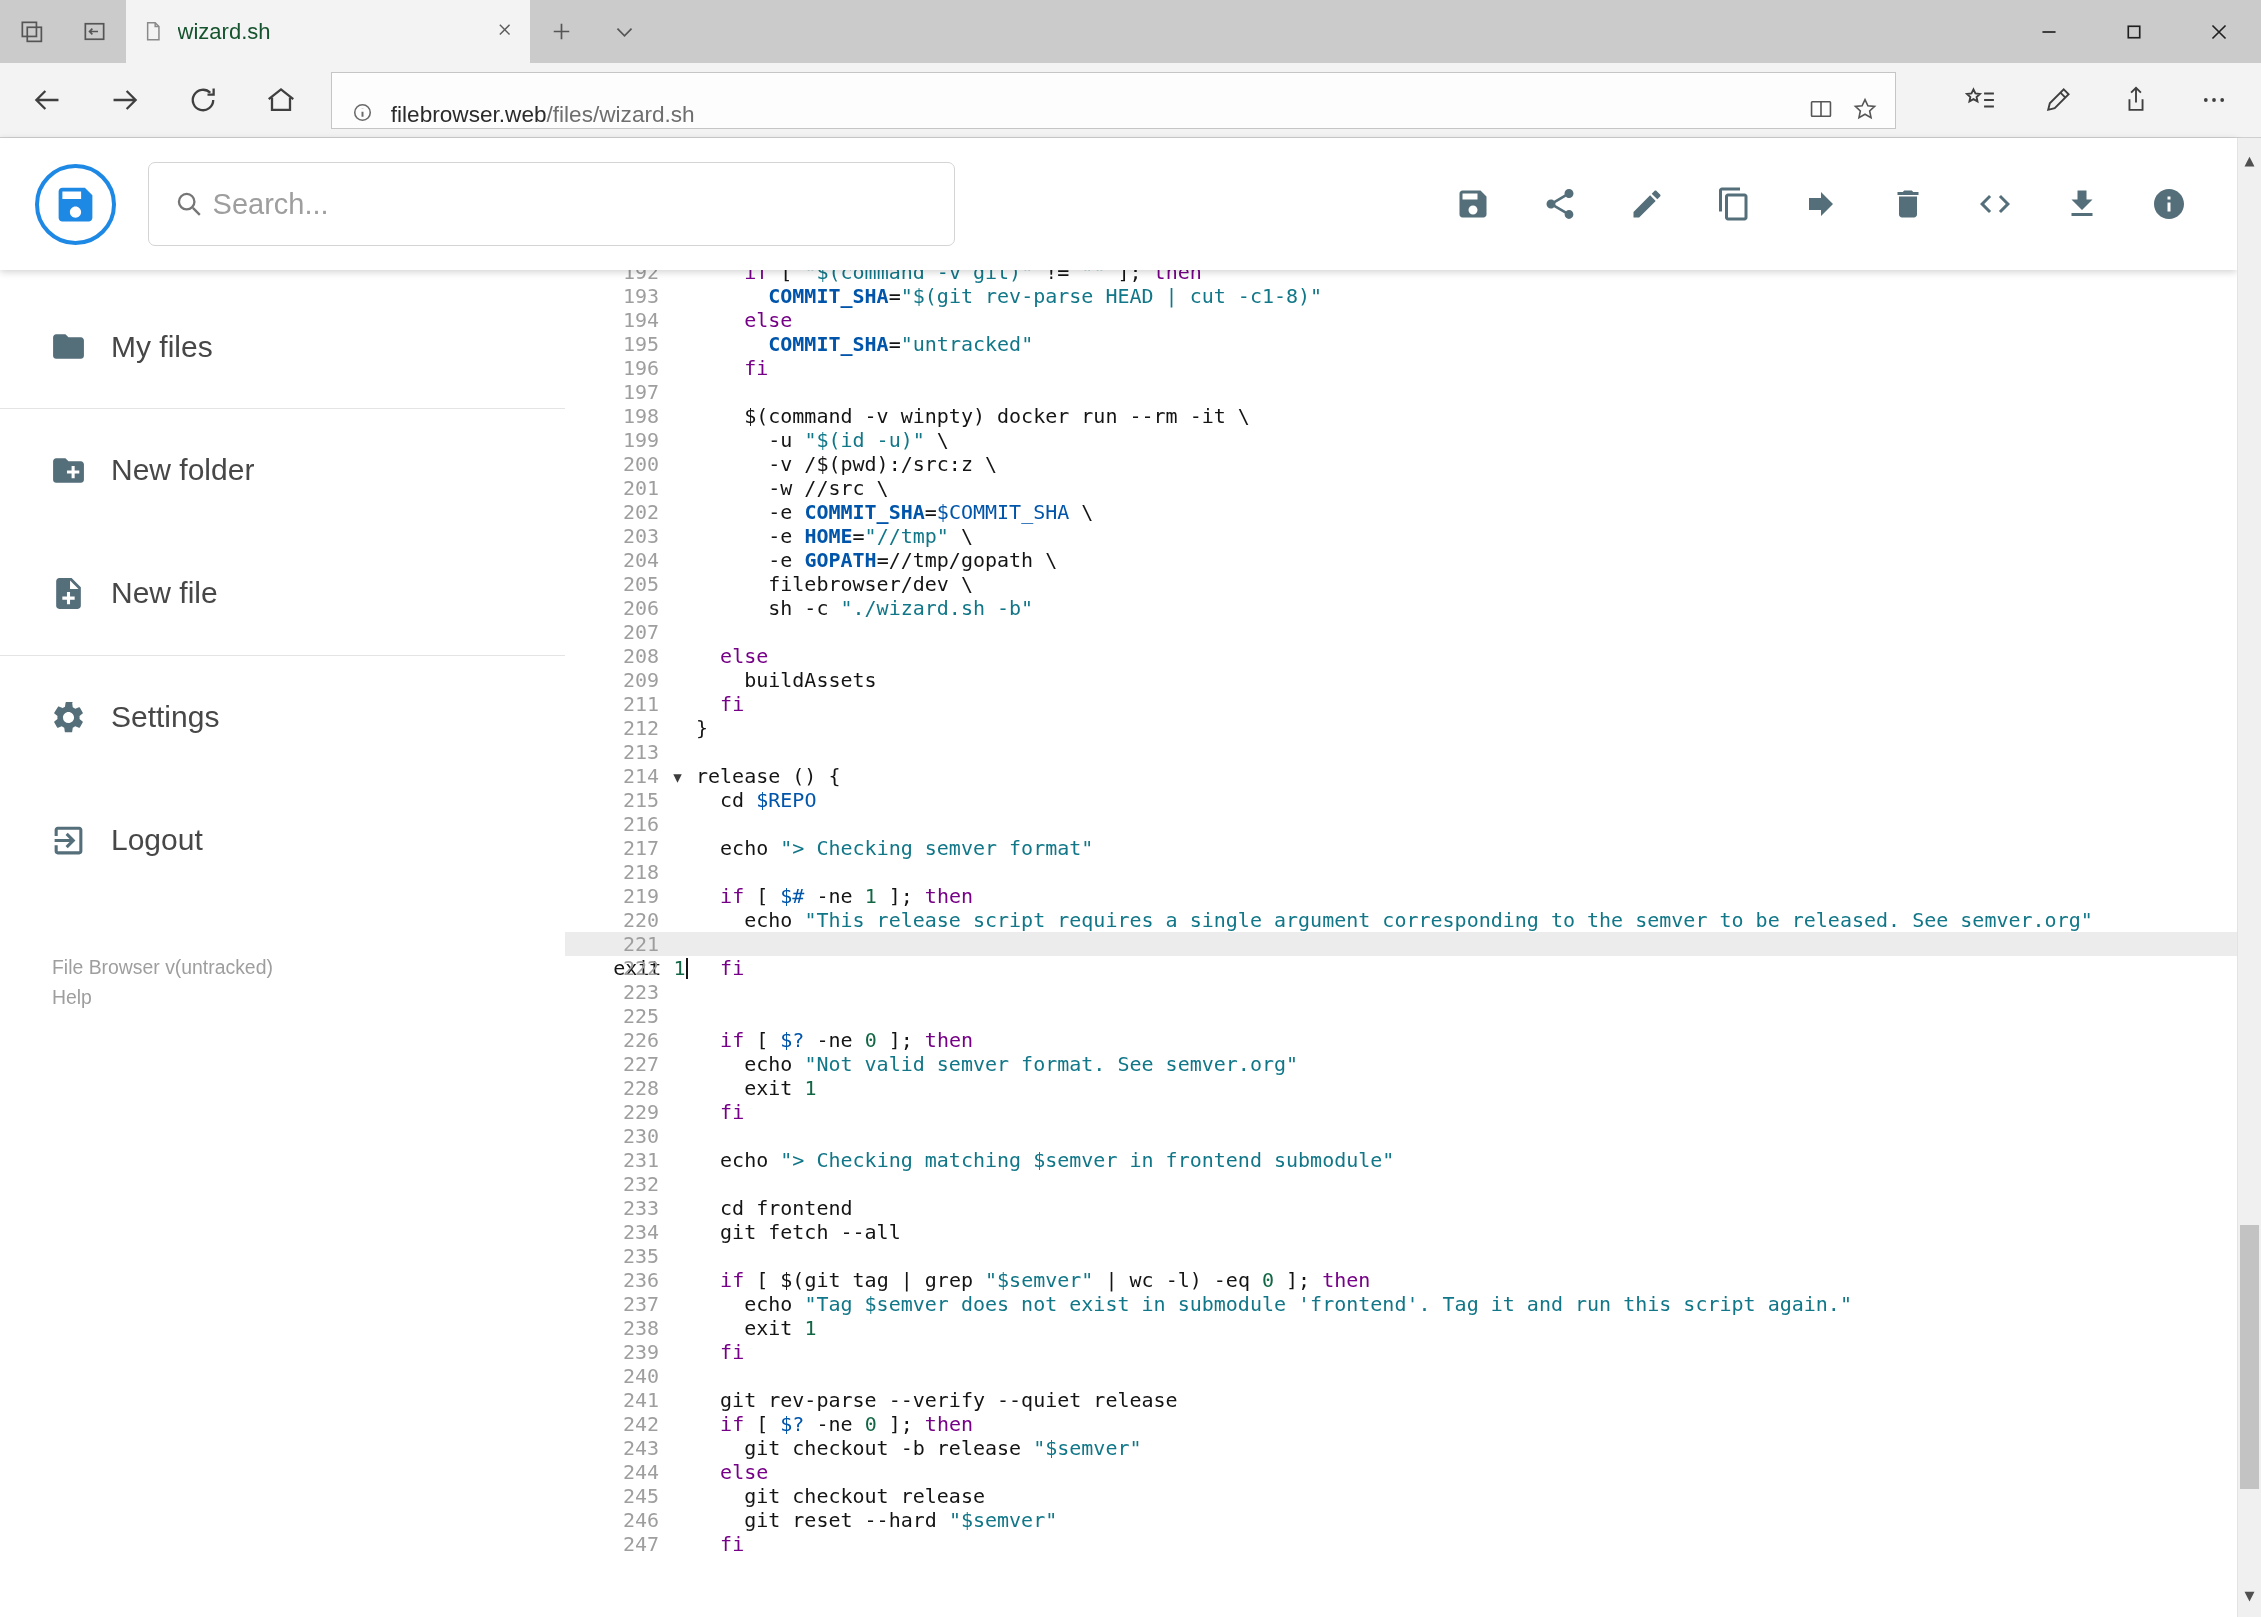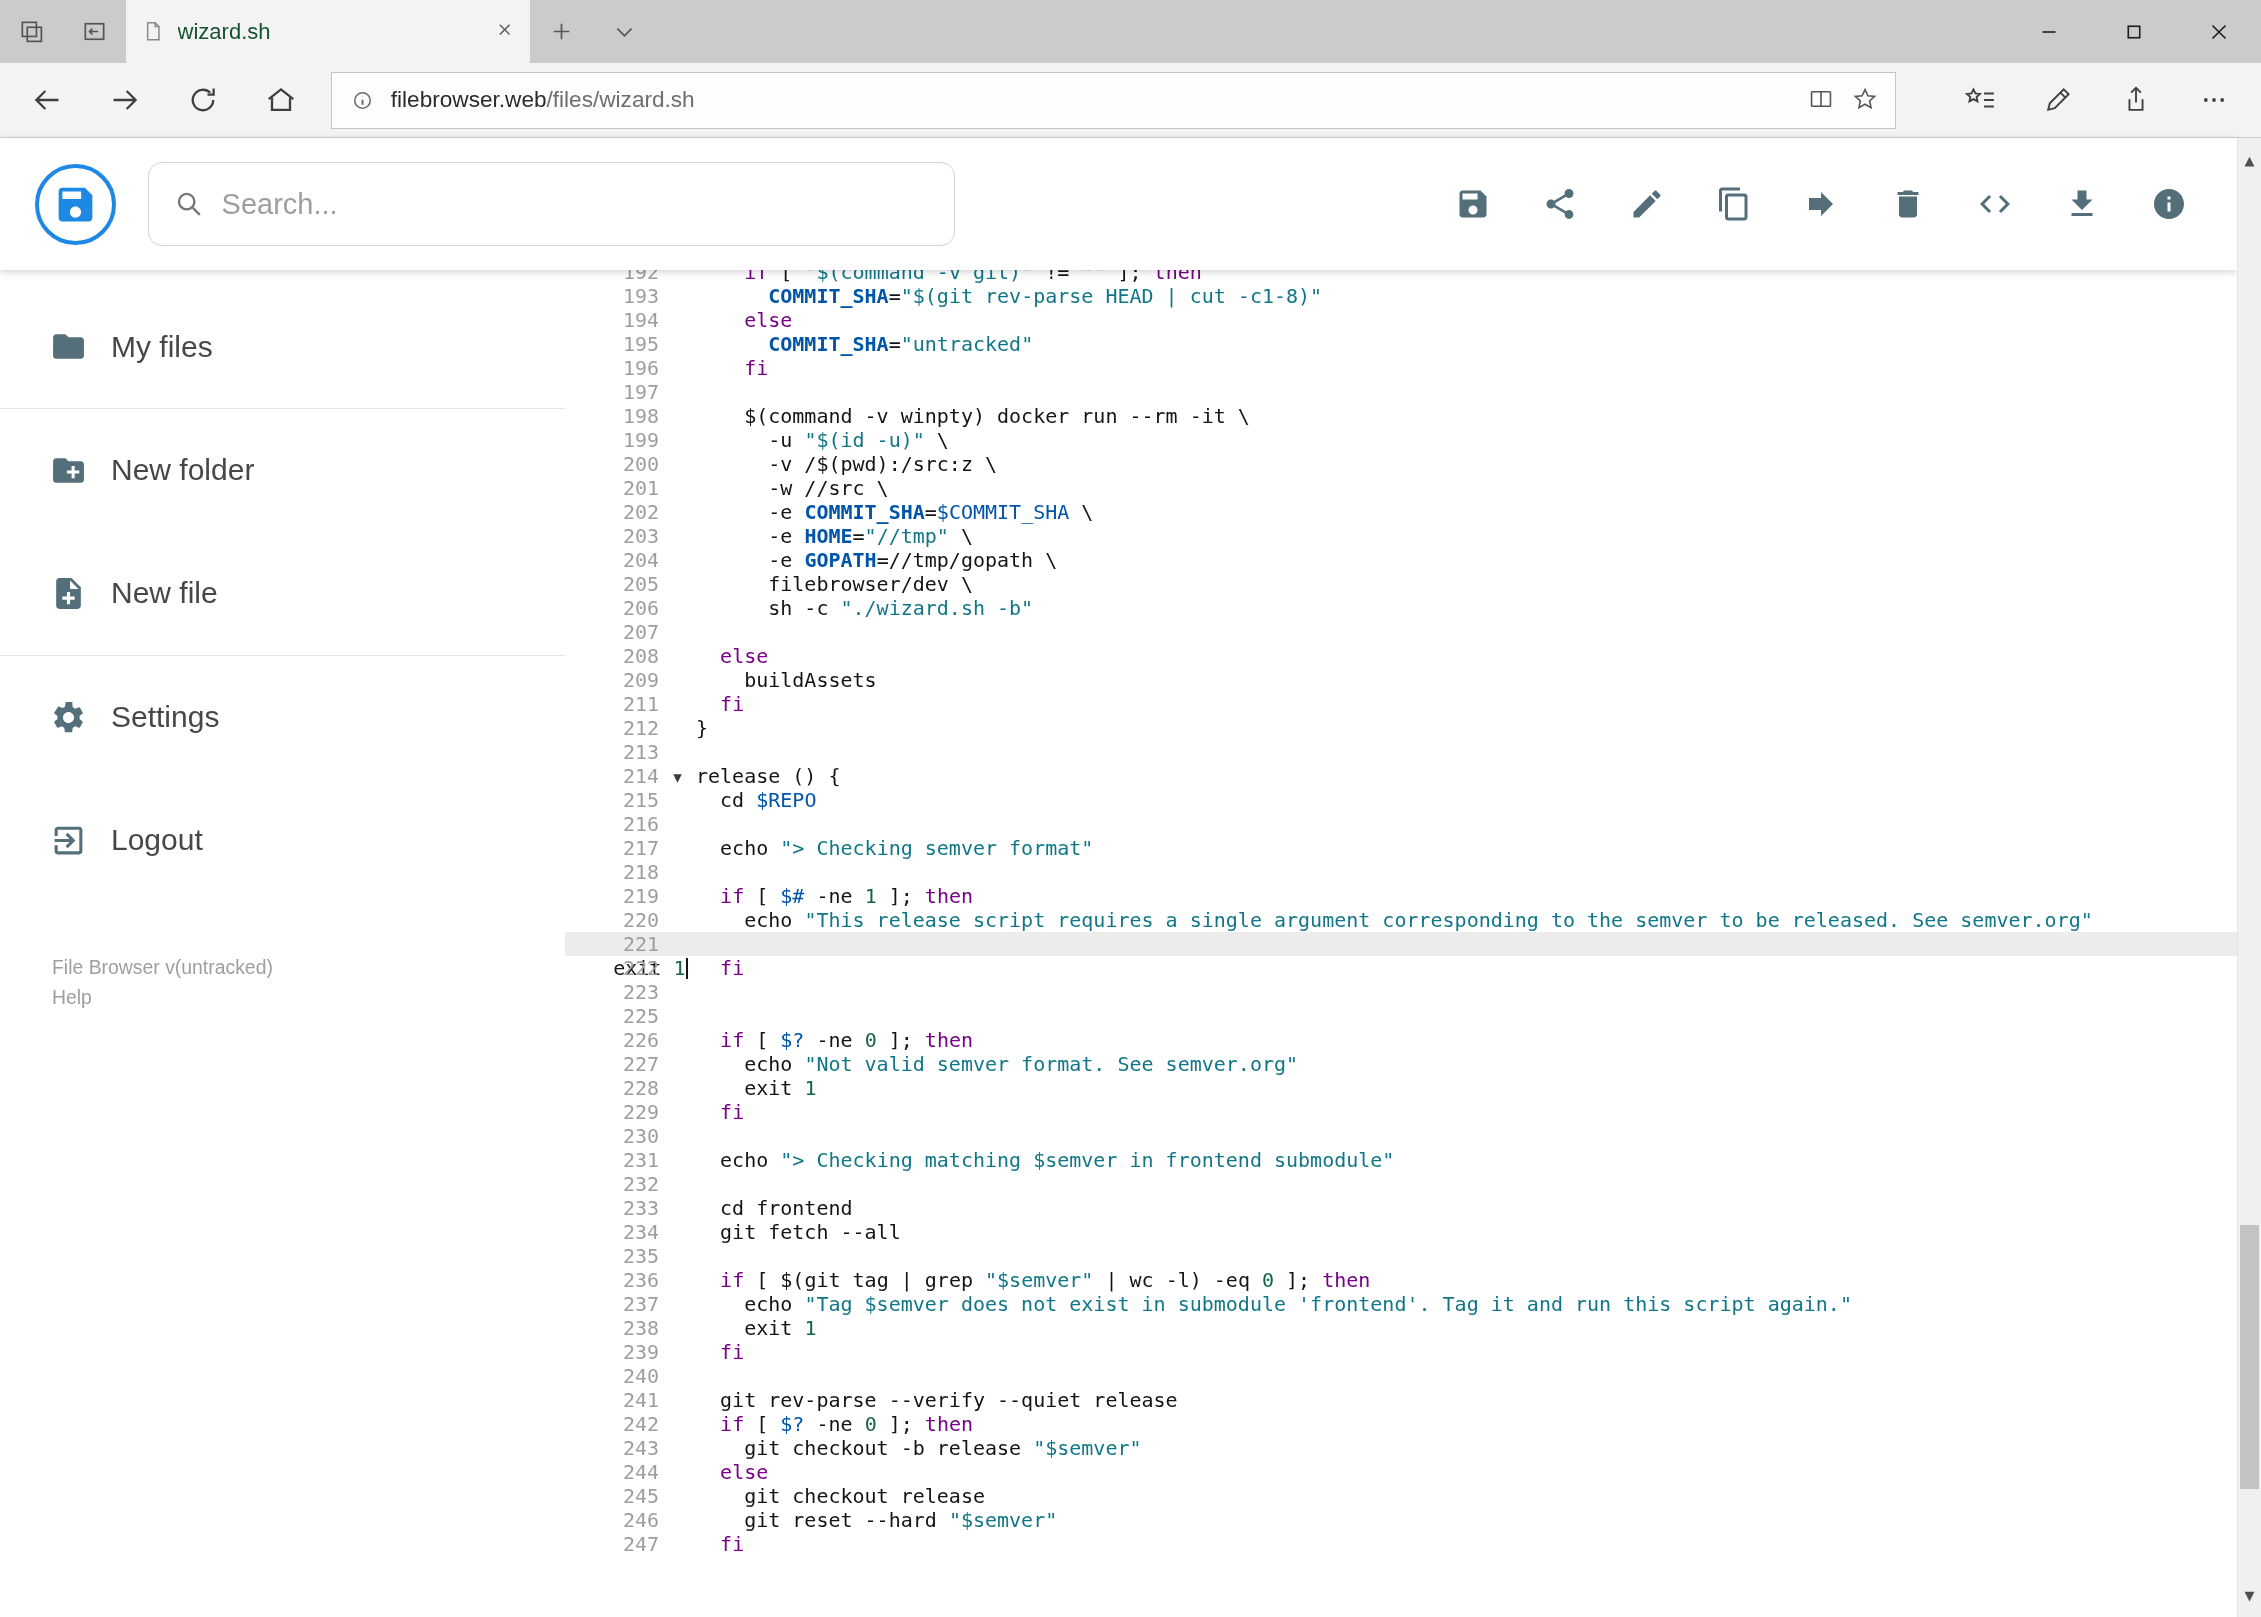--- a/index.html
+++ b/index.html
@@ -20,39 +20,39 @@
   .strip-spacer { flex:1; }
   .win-controls { display:flex; }
   .win-btn { width:85px; height:63px; display:flex; align-items:center; justify-content:center; color:#1f1f1f; }
   .win-btn svg { width:36px; height:36px; }
 
   
   .navbar { height:75px; background:#f3f3f3; border-bottom:0.8px solid #cfcfcf; display:flex; align-items:center; padding:0 8px; flex-shrink:0; }
   .nav-btn { width:78px; height:69px; display:flex; align-items:center; justify-content:center; color:#3f3f3f; }
   .nav-btn svg { width:36px; height:36px; }
   .addressbar { flex:1; height:57px; margin:0 45px 0 11.3px; background:#fdfdfd; border:0.8px solid #c5c5c5;
-                display:flex; align-items:center; padding:0 14.5px; }
+                display:flex; align-items:flex-end; padding:0 14.5px; }
   .addressbar svg.info { width:31px; height:31px; color:#6a6a6a; flex-shrink:0; }
   .url { margin-left:13px; font-size:22.6px; white-space:nowrap; }
   .url-domain { color:#2b2b2b; }
   .url-path { color:#6e6e6e; }
   .addr-right { margin-left:auto; display:flex; gap:11.3px; }
   .addr-right button svg { width:32px; height:32px; color:#565656; }
   .nav-right { display:flex; }
 
   
   .page { flex:1; position:relative; background:#fff; padding-right:24px; min-height:0; }
 
   .app-header { height:132px; width:2237px; background:#fff; display:flex; align-items:center;
                 box-shadow:0 2.4px 7.3px rgba(0,0,0,0.18); position:relative; z-index:5; }
   .logo { width:81px; height:81px; border-radius:50%; border:4px solid var(--accent,#1e88e5);
           margin-left:35px; display:flex; align-items:center; justify-content:center; background:#fff; flex-shrink:0; }
   .logo svg { width:45px; height:45px; color:var(--accent,#1e88e5); }
-  .searchbox { width:807px; height:84px; margin-left:32px; border:0.8px solid #d4d4d4; border-radius:14px;
-               display:flex; align-items:center; padding:0 22.6px; gap:16px; background:#fff; }
+  .searchbox { width:807px; height:84px; margin-left:32px; border:0.8px solid #d4d4d4; border-radius:7px;
+               display:flex; align-items:center; padding:0 22.6px; gap:7px; background:#fff; }
   .searchbox svg { width:34px; height:34px; color:#757575; flex-shrink:0; }
   .searchbox input { border:none; outline:none; flex:1; font-size:29px; color:#333; background:transparent; }
   .searchbox input::placeholder { color:#9e9e9e; }
   .app-toolbar { margin-left:auto; margin-right:50px; display:flex; gap:51px; align-items:center; }
   .tool-btn { width:36px; height:36px; color:var(--icon,#546e7a); }
   .tool-btn svg { width:36px; height:36px; }
 
   .app-body { display:flex; height:1347px; width:2237px; }
 
   

